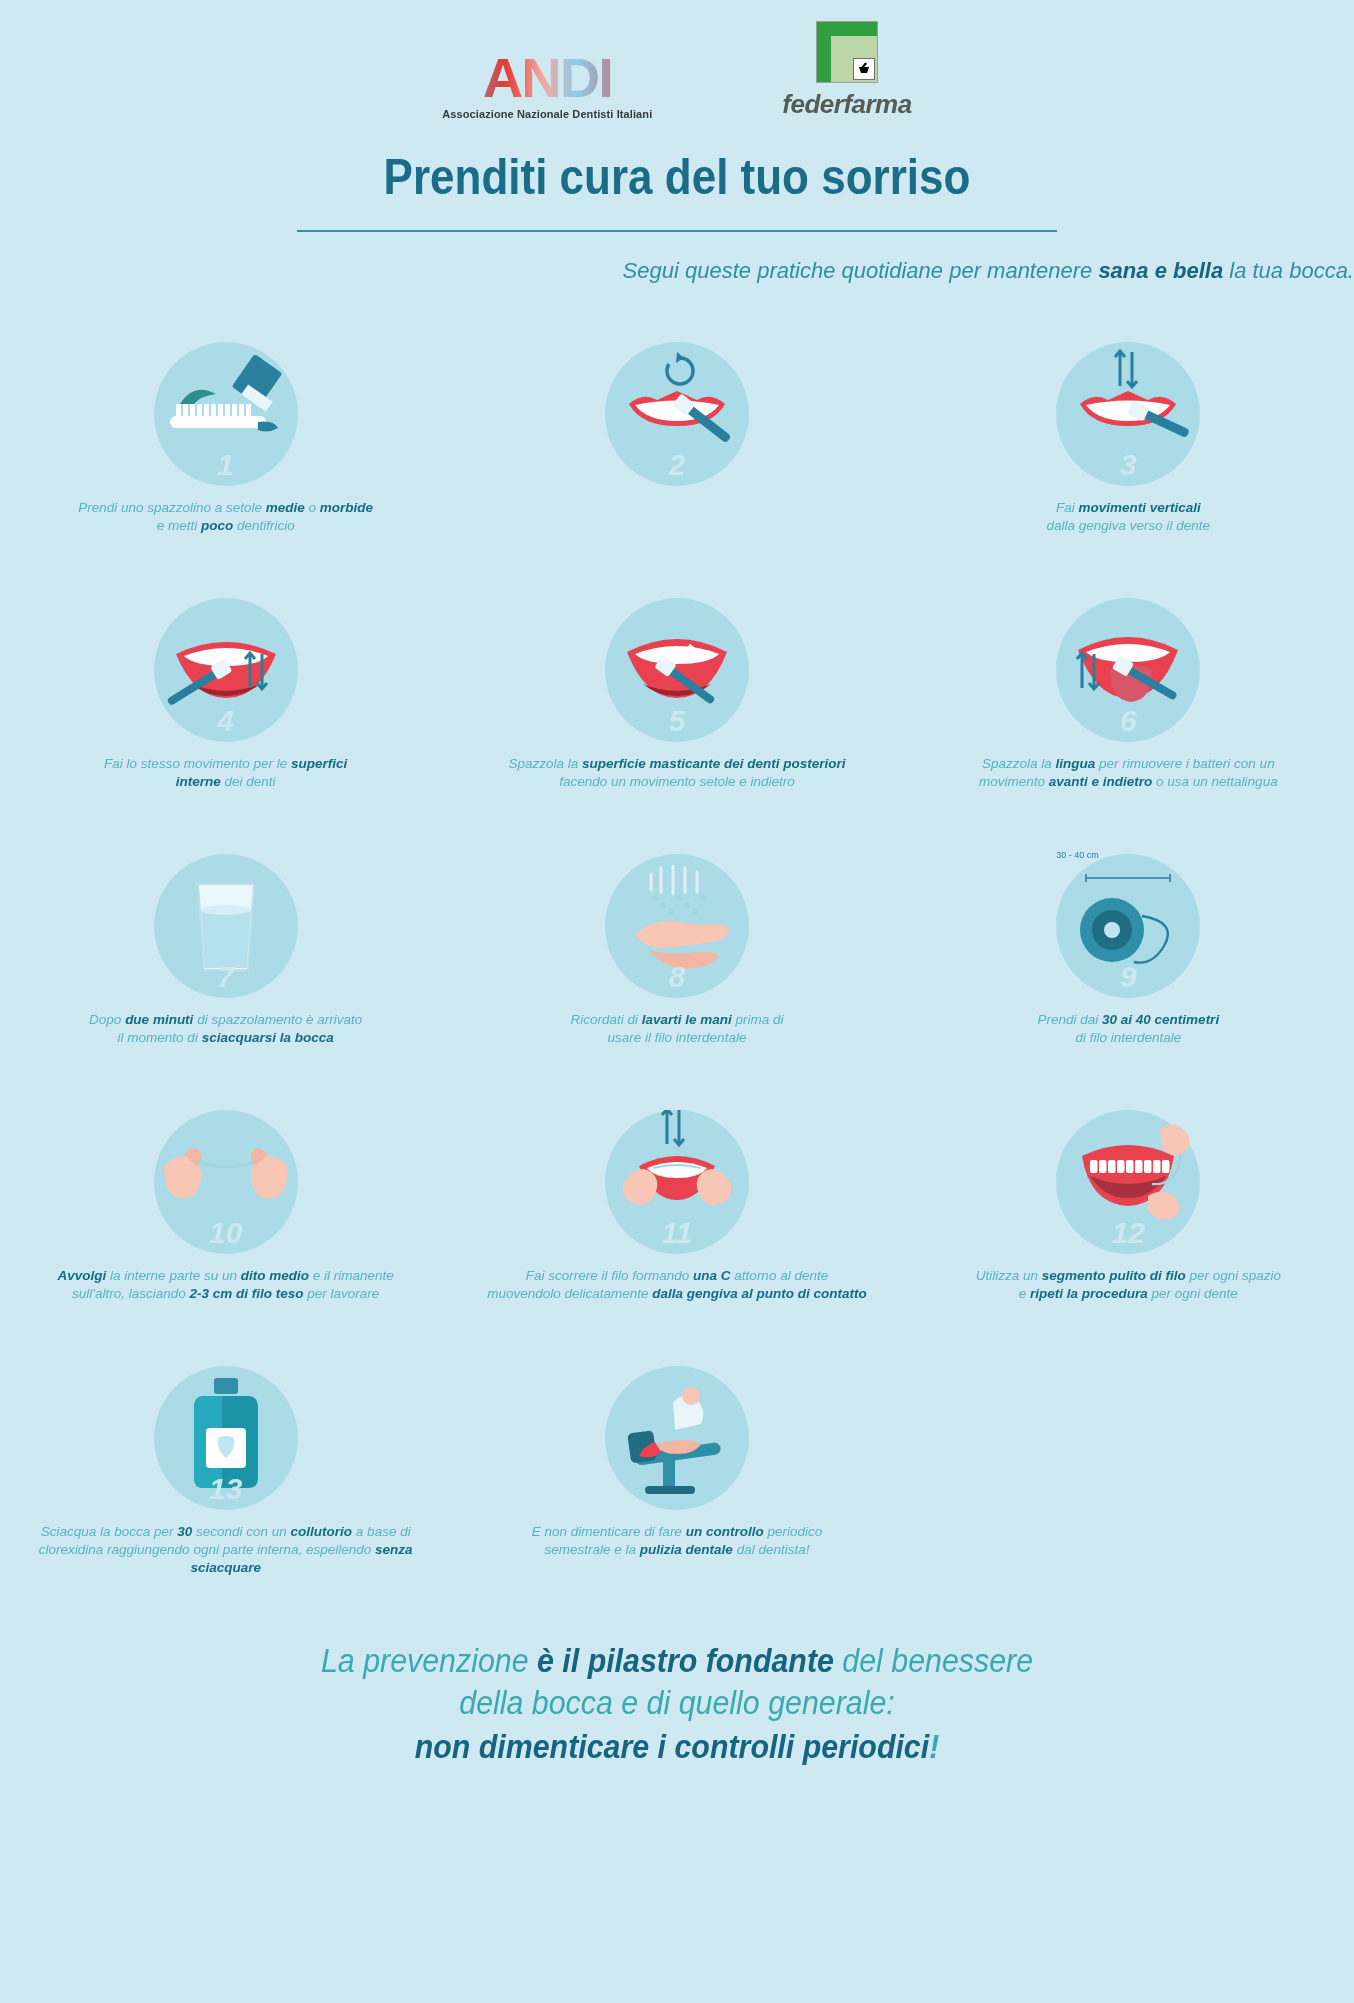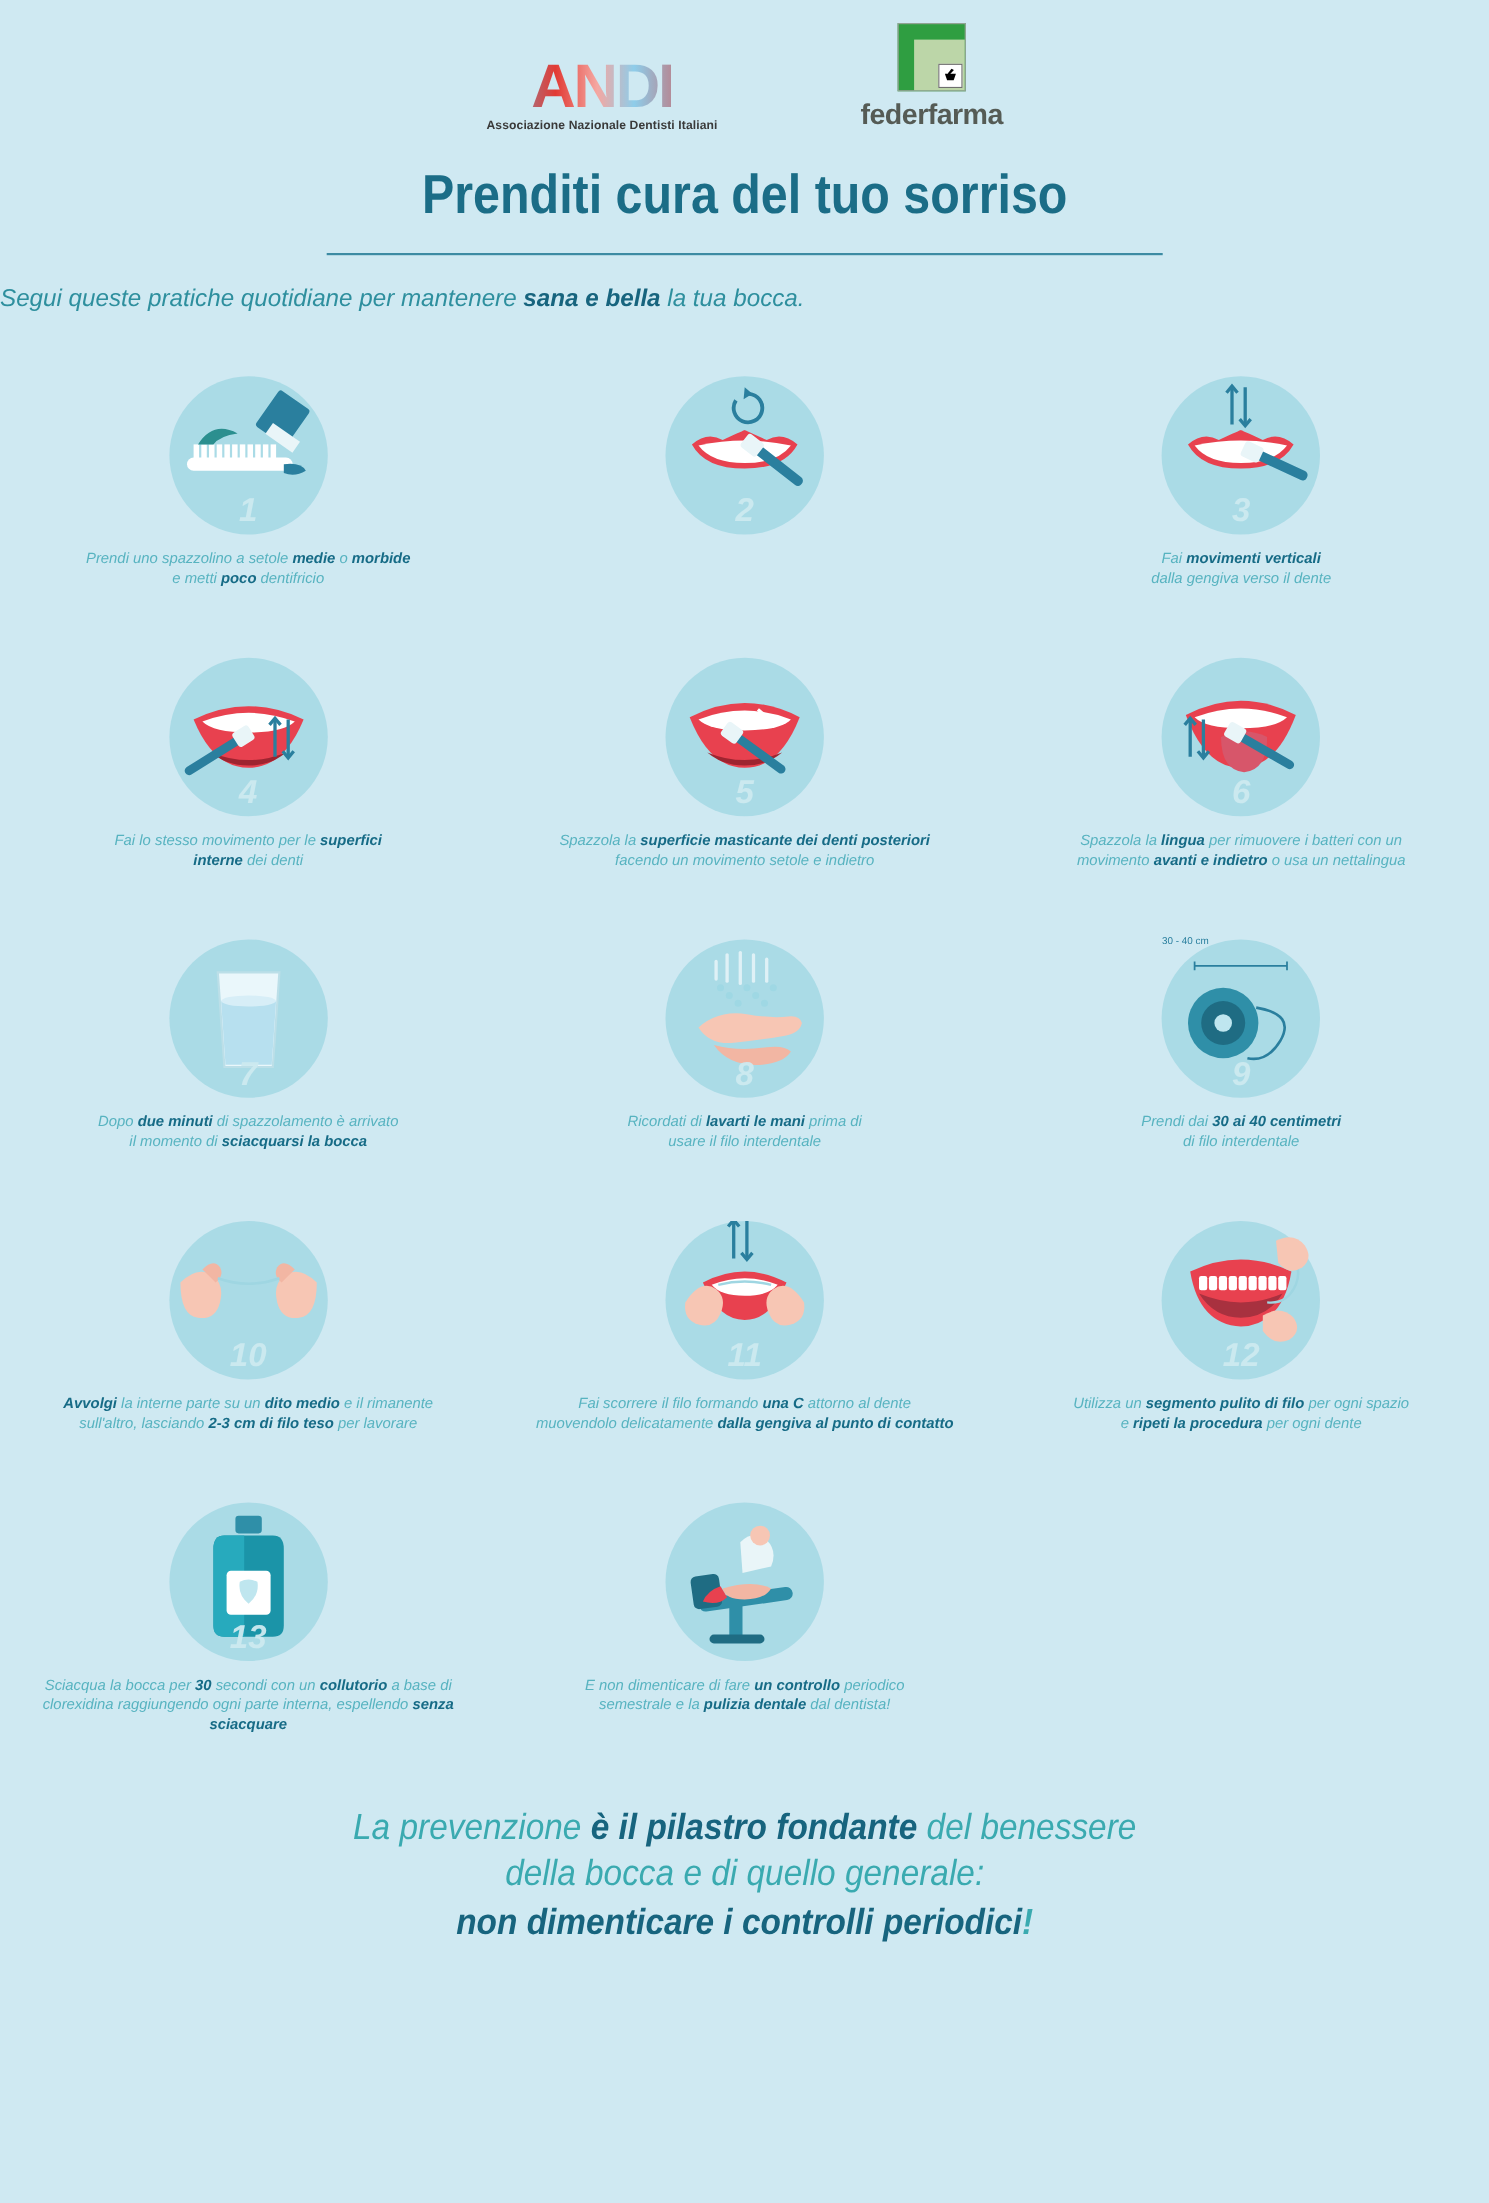--- a/index.html
+++ b/index.html
@@ -39,21 +39,21 @@
     position: relative;
     font-family: "Liberation Sans", sans-serif;
   }
   .andi-tag {
     font-size: 11px;
     font-weight: bold;
     color: #3a3a3a;
     margin-top: 2px;
     letter-spacing: 0.1px;
   }
-  .ff-logo { text-align: left; }
+  .ff-logo { text-align: left; font-style: italic; }
   .ff-mark {
     width: 62px; height: 62px;
     background: #2f9e41;
     position: relative;
     margin: 0 auto 6px auto;
     border: 1px solid #9aa39a;
   }
   .ff-inner {
     position: absolute; right: 0; bottom: 0;
     width: 46px; height: 46px;
@@ -80,21 +80,21 @@
     font-stretch: condensed;
     transform: scaleX(0.88);
     margin-top: 28px;
     letter-spacing: 0px;
   }
   .rule {
     width: 760px; height: 2px; background: #3d8ba3;
     margin: 24px auto 0 auto;
   }
   .subtitle {
-    text-align: left;
+    text-align: right;
     color: #2e8f9e;
     font-size: 22px;
     font-style: italic;
     margin-top: 26px;
   }
   .subtitle b { color: #17647e; font-weight: bold; }
 
   
   .grid {
     margin-top: 58px;

